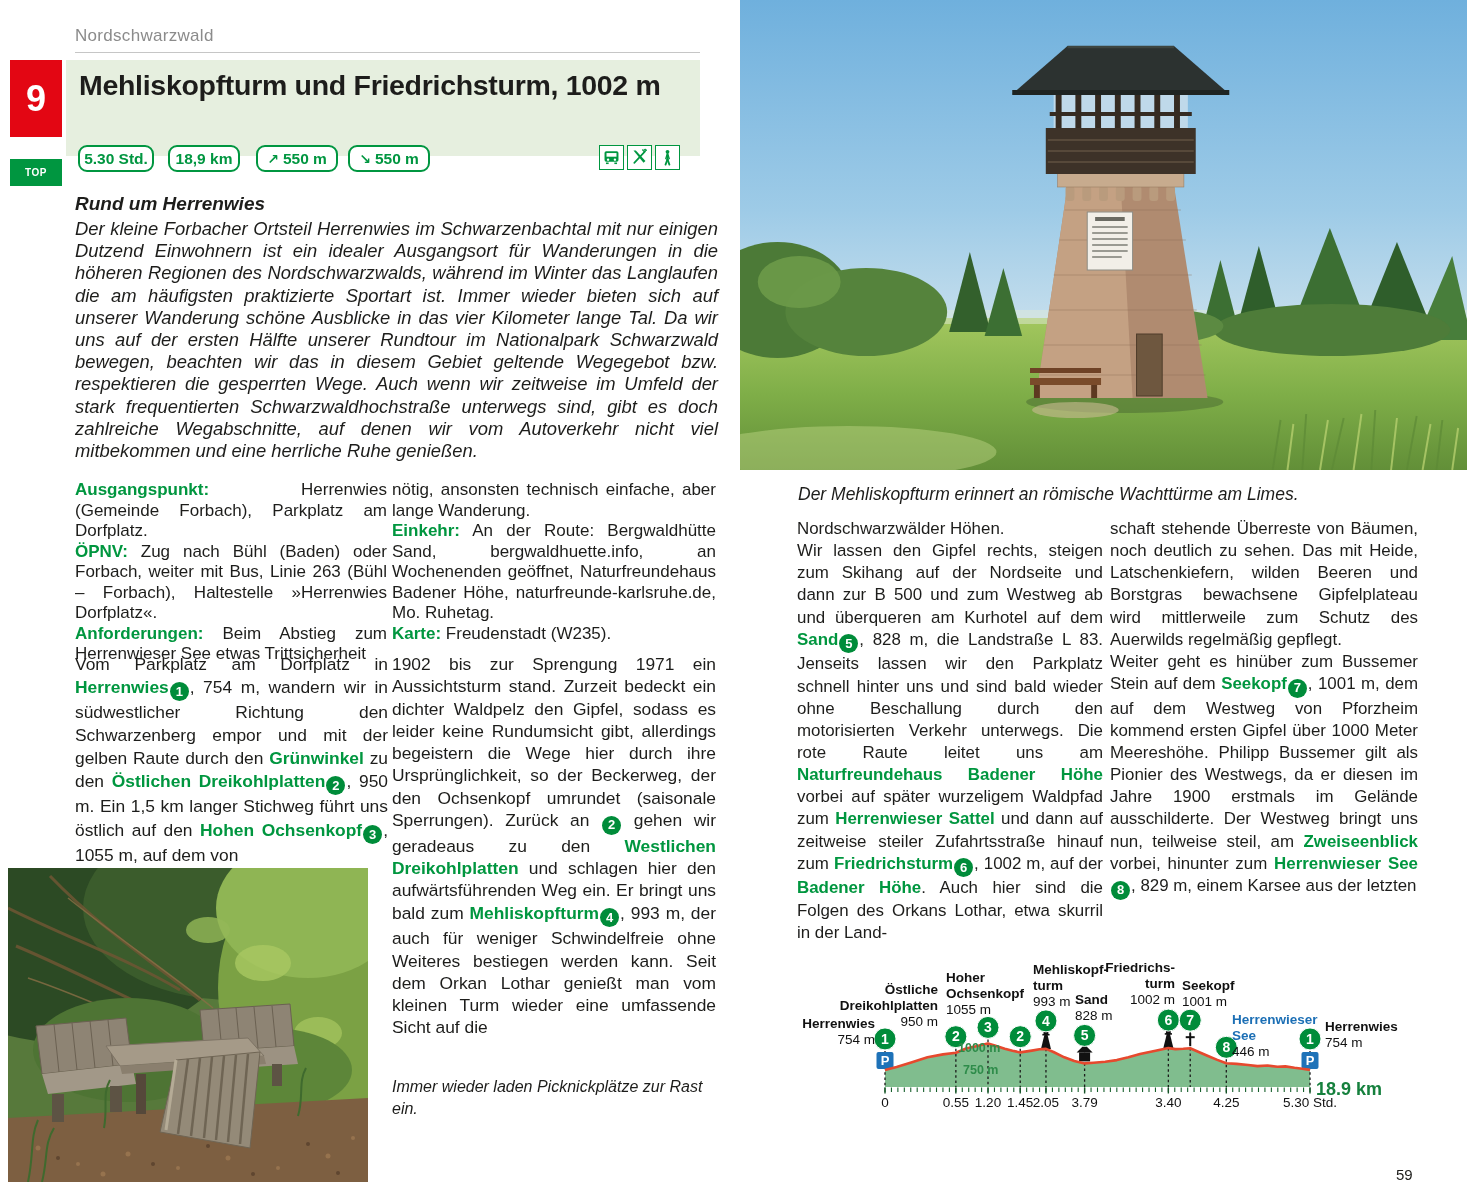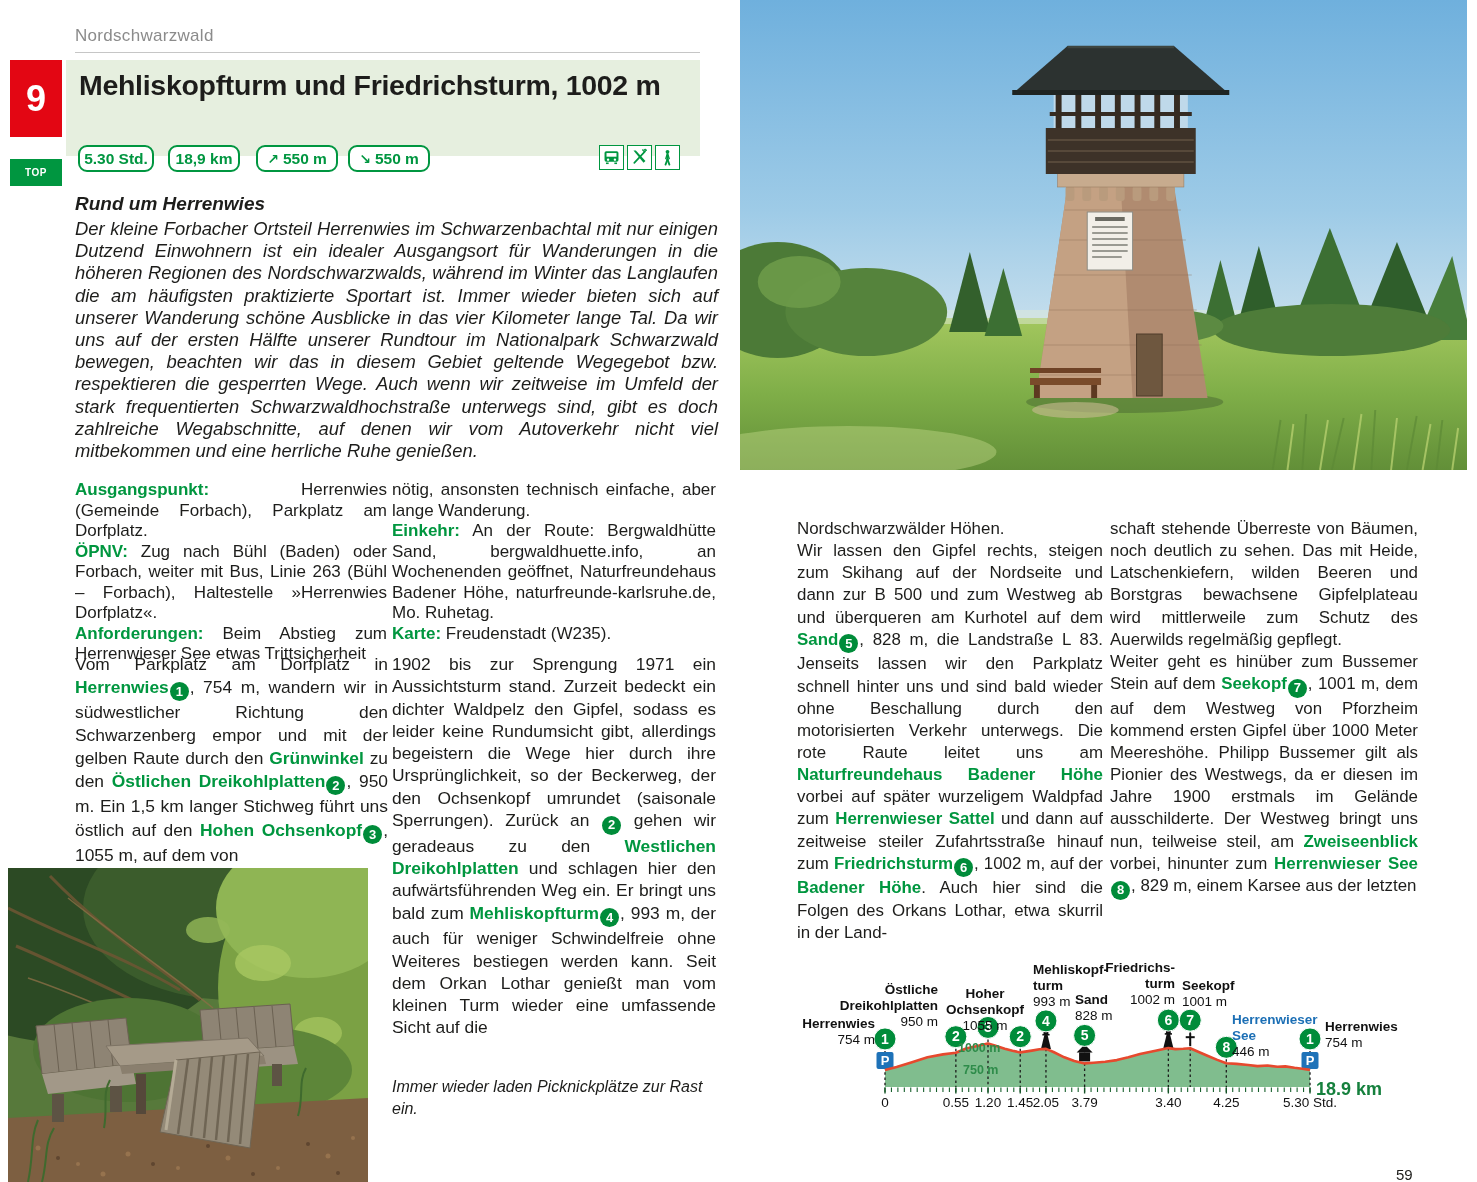--- a/index.html
+++ b/index.html
@@ -106,20 +106,21 @@
   <div class="abs intro">Der kleine Forbacher Ortsteil Herrenwies im Schwarzenbachtal mit nur einigen Dutzend Einwohnern ist ein idealer Ausgangsort für Wanderungen in die höheren Regionen des Nordschwarzwalds, während im Winter das Langlaufen die am häufigsten praktizierte Sportart ist. Immer wieder bieten sich auf unserer Wanderung schöne Ausblicke in das vier Kilometer lange Tal. Da wir uns auf der ersten Hälfte unserer Rundtour im Nationalpark Schwarzwald bewegen, beachten wir das in diesem Gebiet geltende Wegegebot bzw. respektieren die gesperrten Wege. Auch wenn wir zeitweise im Umfeld der stark frequentierten Schwarzwaldhochstraße unterwegs sind, gibt es doch zahlreiche Wegabschnitte, auf denen wir vom Autoverkehr nicht viel mitbekommen und eine herrliche Ruhe genießen.</div>
 
   <div class="abs infocol txt" style="left:75px;width:312px;"><span class="gb">Ausgangspunkt:</span> Herrenwies (Gemeinde Forbach), Parkplatz am Dorfplatz.<br><span class="gb">ÖPNV:</span> Zug nach Bühl (Baden) oder Forbach, weiter mit Bus, Linie 263 (Bühl – Forbach), Haltestelle »Herrenwies Dorfplatz«.<br><span class="gb">Anforderungen:</span> Beim Abstieg zum Herrenwieser See etwas Trittsicherheit</div>
   <div class="abs infocol txt" style="left:392px;width:324px;">nötig, ansonsten technisch einfache, aber lange Wanderung.<br><span class="gb">Einkehr:</span> An der Route: Bergwaldhütte Sand, bergwaldhuette.info, an Wochenenden geöffnet, Naturfreundehaus Badener Höhe, naturfreunde-karlsruhe.de, Mo. Ruhetag.<br><span class="gb">Karte:</span> Freudenstadt (W235).</div>
 
   <div class="abs txt routecol-l" style="left:75px;top:653px;width:313px;line-height:23.1px;">Vom Parkplatz am Dorfplatz in <span class="gb">Herrenwies</span><span class="wpn">1</span>, 754 m, wandern wir in südwestlicher Richtung den Schwarzenberg empor und mit der gelben Raute durch den <span class="gb">Grünwinkel</span> zu den <span class="gb">Östlichen Dreikohlplatten</span><span class="wpn">2</span>, 950 m. Ein 1,5 km langer Stichweg führt uns östlich auf den <span class="gb">Hohen Ochsenkopf</span><span class="wpn">3</span>, 1055 m, auf dem von</div>
   <div class="abs txt routecol-l" style="left:392px;top:653px;width:324px;line-height:22.3px;">1902 bis zur Sprengung 1971 ein Aussichtsturm stand. Zurzeit bedeckt ein dichter Waldpelz den Gipfel, sodass es leider keine Rundumsicht gibt, allerdings begeistern die Wege hier durch ihre Ursprünglichkeit, so der Beckerweg, der den Ochsenkopf umrundet (saisonale Sperrungen). Zurück an <span class="wpn">2</span> gehen wir geradeaus zu den <span class="gb">Westlichen Dreikohlplatten</span> und schlagen hier den aufwärtsführenden Weg ein. Er bringt uns bald zum <span class="gb">Mehliskopfturm</span><span class="wpn">4</span>, 993 m, der auch für weniger Schwindelfreie ohne Weiteres bestiegen werden kann. Seit dem Orkan Lothar genießt man vom kleinen Turm wieder eine umfassende Sicht auf die</div>
   <div class="abs txt" style="left:797px;top:518px;width:306px;font-size:16.9px;line-height:22.15px;">Nordschwarzwälder Höhen.<br>Wir lassen den Gipfel rechts, steigen zum Skihang auf der Nordseite und dann zur B 500 und zum Westweg ab und überqueren am Kurhotel auf dem <span class="gb">Sand</span><span class="wpn">5</span>, 828 m, die Landstraße L 83. Jenseits lassen wir den Parkplatz schnell hinter uns und sind bald wieder ohne Beschallung durch den motorisierten Verkehr unterwegs. Die rote Raute leitet uns am <span class="gb">Naturfreundehaus Badener Höhe</span> vorbei auf später wurzeligem Waldpfad zum <span class="gb">Herrenwieser Sattel</span> und dann auf zeitweise steiler Zufahrtsstraße hinauf zum <span class="gb">Friedrichsturm</span><span class="wpn">6</span>, 1002 m, auf der <span class="gb">Badener Höhe</span>. Auch hier sind die Folgen des Orkans Lothar, etwa skurril in der Land-</div>
   <div class="abs txt" style="left:1110px;top:518px;width:308px;font-size:16.9px;line-height:22.15px;">schaft stehende Überreste von Bäumen, noch deutlich zu sehen. Das mit Heide, Latschenkiefern, wilden Beeren und Borstgras bewachsene Gipfelplateau wird mittlerweile zum Schutz des Auerwilds regelmäßig gepflegt.<br>Weiter geht es hinüber zum Bussemer Stein auf dem <span class="gb">Seekopf</span><span class="wpn">7</span>, 1001 m, dem auf dem Westweg von Pforzheim kommend ersten Gipfel über 1000 Meter Meereshöhe. Philipp Bussemer gilt als Pionier des Westwegs, da er diesen im Jahre 1900 erstmals im Gelände ausschilderte. Der Westweg bringt uns nun, teilweise steil, am <span class="gb">Zweiseenblick</span> vorbei, hinunter zum <span class="gb">Herrenwieser See</span><span class="wpn">8</span>, 829 m, einem Karsee aus der letzten</div>
 
+  <div class="abs caption2">Der Mehliskopfturm erinnert an römische Wachttürme am Limes.</div>
   <div class="abs caption1">Immer wieder laden Picknickplätze zur Rast ein.</div>
 
   <div class="abs photo" style="left:740px;top:0;width:727px;height:470px;">
     <svg width="727" height="470" viewBox="0 0 737 470" preserveAspectRatio="none">
       <defs>
         <linearGradient id="sky" x1="0" y1="0" x2="0" y2="1">
           <stop offset="0" stop-color="#6fb0dd"></stop>
             <stop offset=".45" stop-color="#9ecbe7"></stop>
           <stop offset=".75" stop-color="#cfe3ee"></stop>
             <stop offset="1" stop-color="#e8f0ee"></stop>
@@ -450,21 +451,21 @@
       </svg>
       <div class="wp-label" style="left: 80px; top: 66px; transform: translateX(-100%); text-align: right;">
         <div class="lbl">Herrenwies</div>
         <div class="elev">754 m</div>
       </div>
       <div class="wp-label" style="left: 143px; top: 32px; transform: translateX(-100%); text-align: right;">
         <div class="lbl">Östliche</div>
         <div class="lbl">Dreikohlplatten</div>
         <div class="elev">950 m</div>
       </div>
-      <div class="wp-label" style="left: 190px; top: 36px; transform: translateX(-50%); text-align: center;">
+      <div class="wp-label" style="left: 190px; top: 20px; transform: translateX(-50%); ">
         <div class="lbl">Hoher</div>
         <div class="lbl">Ochsenkopf</div>
         <div class="elev">1055 m</div>
       </div>
       <div class="wp-label" style="left: 238px; top: 12px;">
         <div class="lbl">Mehliskopf-</div>
         <div class="lbl">turm</div>
         <div class="elev">993 m</div>
       </div>
       <div class="wp-label" style="left: 280px; top: 42px;">

